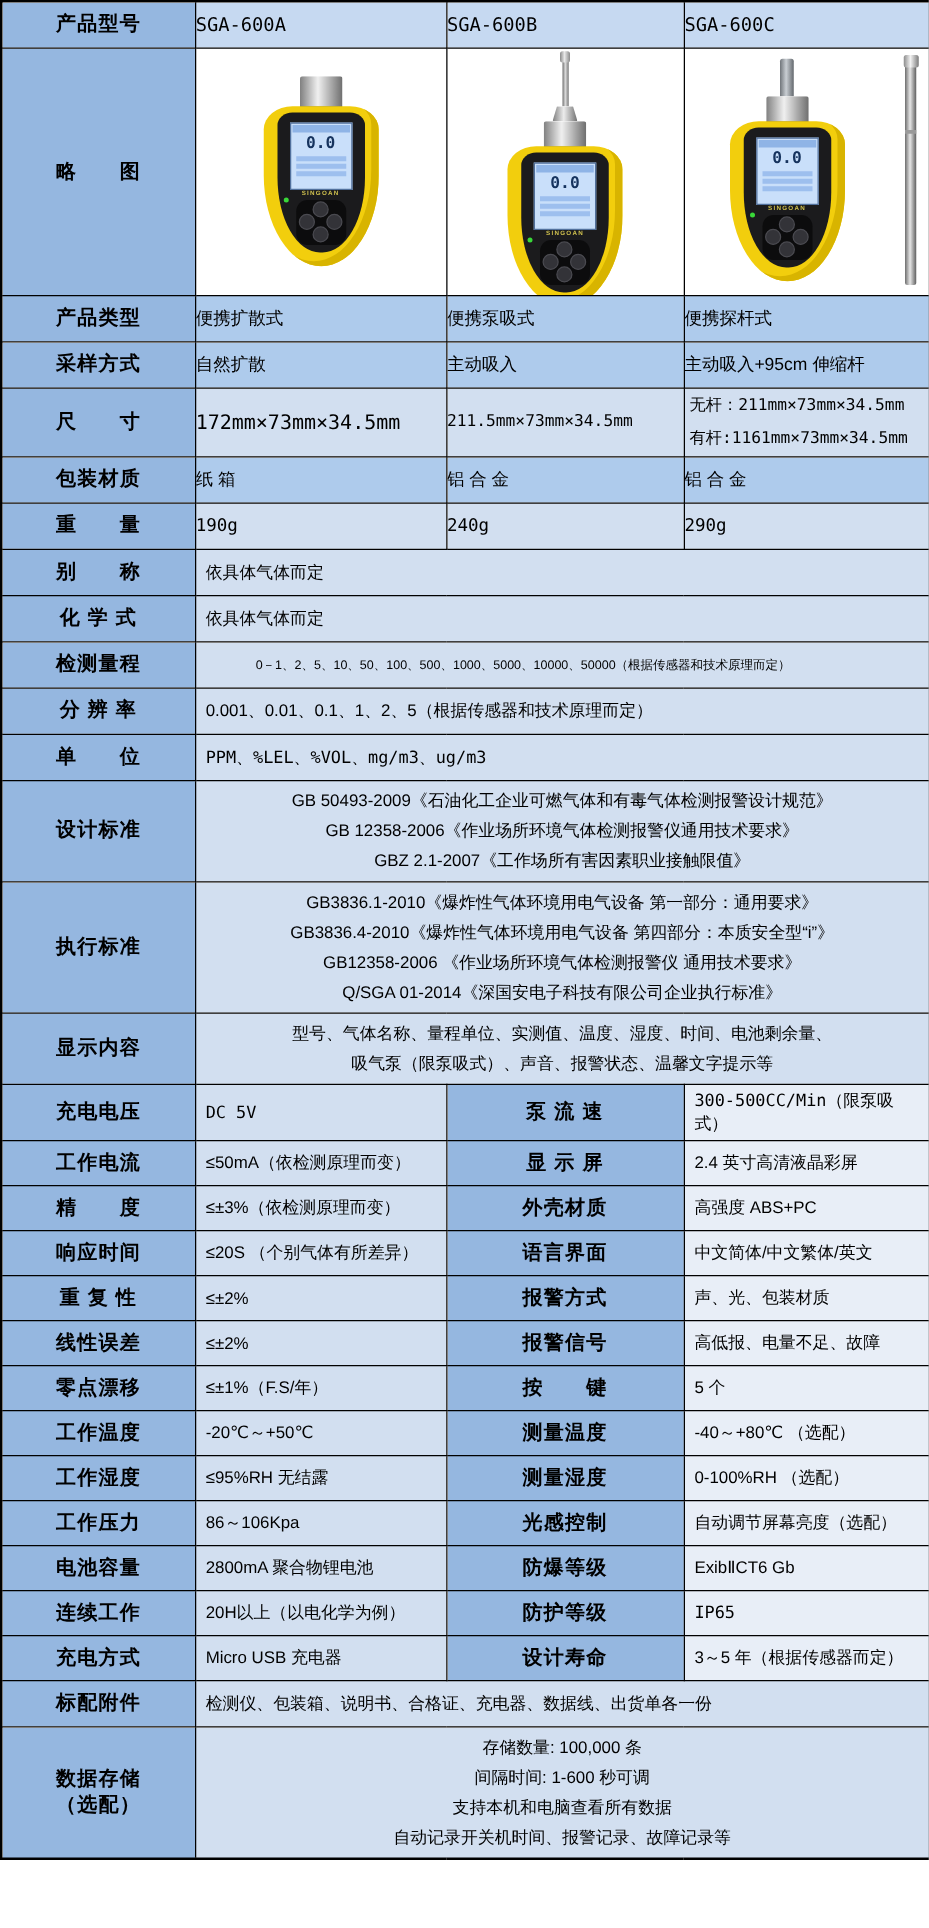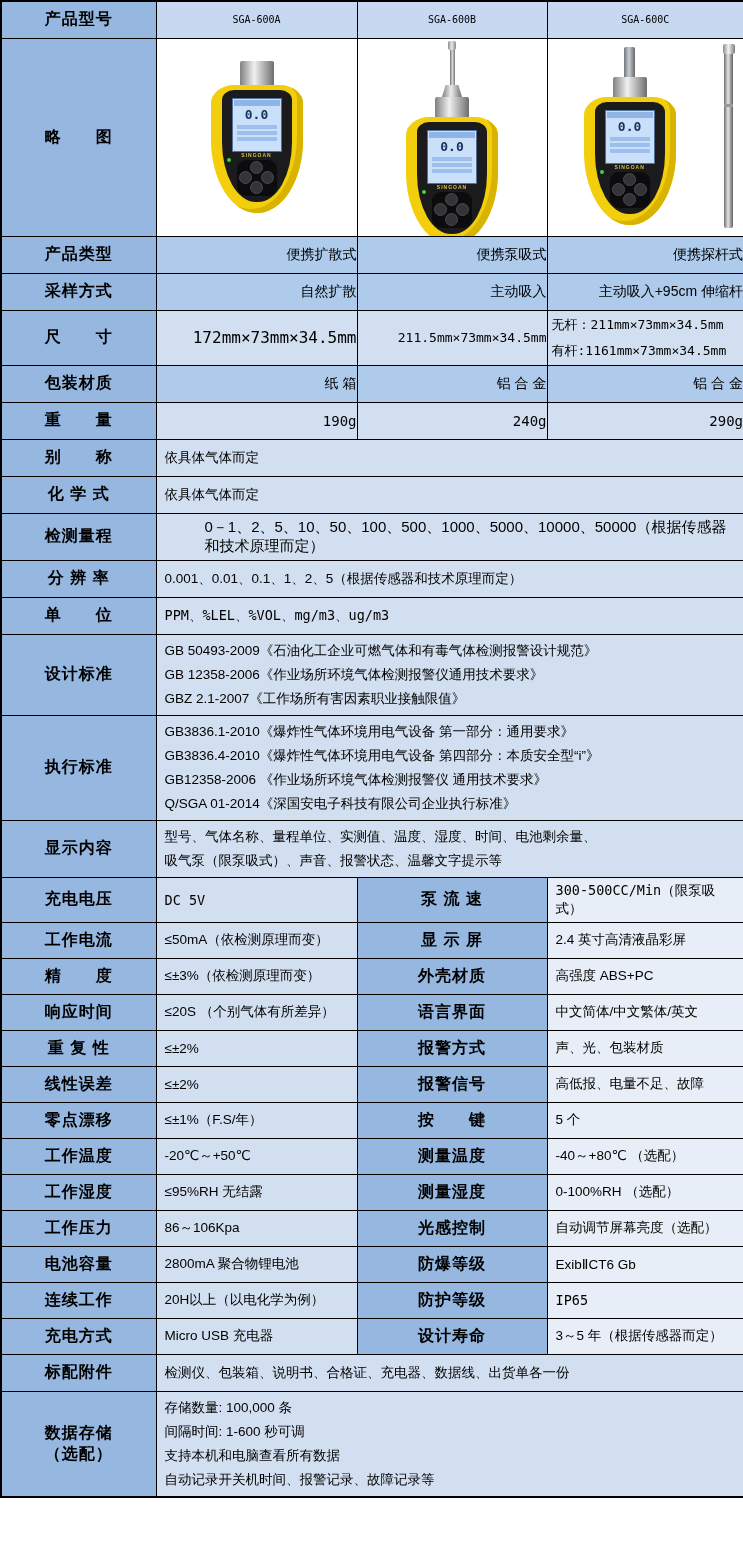--- a/index.html
+++ b/index.html
@@ -6,29 +6,29 @@
     --label_bg:#95B7E0; --header_cell:#C6D9F1; --row_blue:#AECBEC;
     --row_pale:#D2DFF0; --cell_light:#E8EEF7; --border:#000000;
     --device_yellow:#F2CE0D; --device_dark:#1B1B1D; --screen_bg:#C9DFFA;
   }
   *{box-sizing:border-box;margin:0;padding:0;}
   body{width:743px;font-family:"Liberation Sans","DejaVu Sans",sans-serif;background:#fff;color:#000;}
   table{width:743px;border-collapse:collapse;table-layout:fixed;border:2px solid var(--border);}
   col.c0{width:155px}col.c1{width:201px}col.c2{width:190px}col.c3{width:197px}
   td{border:1px solid var(--border);vertical-align:middle;overflow:hidden;}
   td.lbl{background:var(--label_bg);text-align:center;font-weight:bold;font-size:16px;letter-spacing:1px;}
-  td.hcell{background:var(--header_cell);text-align:center;font-family:"DejaVu Sans Mono","Liberation Mono",monospace;font-size:10px;}
+  td.hcell{background:var(--header_cell);font-family:"DejaVu Sans Mono","Liberation Mono",monospace;font-size:15px;}
   td.blue{background:var(--row_blue);}
   td.pale{background:var(--row_pale);}
   td.light{background:var(--cell_light);margin-left:16px;}
   td.white{background:#ffffff;}
-  td.c{text-align:right;font-size:14px;}
+  td.c{text-align:left;font-size:14px;}
   td.Lft{text-align:left;font-size:13.5px;padding:4px 8px;}
   td.mono{font-family:"DejaVu Sans Mono","Liberation Mono",monospace;}
-  .line{line-height:24px;text-align:left;white-space:nowrap;}
+  .line{line-height:24px;text-align:center;white-space:nowrap;}
   tr.h37{height:37px} tr.h36{height:36px} tr.h55{height:55px}
   tr.h72{height:72px} tr.h100{height:100px} tr.sketch{height:198px}
   .dimline{line-height:26px;font-size:13px;white-space:nowrap;text-align:left;padding-left:4px;}
   
   .devwrap{position:relative;width:100%;height:192px;}
   .device{position:absolute;top:0;left:50%;transform:translateX(-50%);width:110px;height:192px;}
   .device.shift{left:42%;}
   .probe-rod{position:relative;width:5px;height:36px;margin:0 auto;background:linear-gradient(to right,#6e6e6e,#dcdcdc 45%,#7a7a7a);}
   .probe-tip{position:absolute;top:-8px;left:-1.5px;width:8px;height:9px;background:linear-gradient(to right,#8a8a8a,#e8e8e8 45%,#8a8a8a);border-radius:2px;}
   .probe-cone{width:20px;height:12px;margin:0 auto;background:linear-gradient(to right,#7d7d7d,#ececec 45%,#6f6f6f);clip-path:polygon(18% 0,82% 0,100% 100%,0 100%);}
@@ -200,21 +200,21 @@
   <tr class="h37">
     <td class="lbl">别　　称</td>
     <td class="pale Lft" colspan="3">依具体气体而定</td>
   </tr>
   <tr class="h37">
     <td class="lbl">化 学 式</td>
     <td class="pale Lft" colspan="3">依具体气体而定</td>
   </tr>
   <tr class="h37">
     <td class="lbl">检测量程</td>
-    <td class="pale Lft" colspan="3" style="font-size:15px;padding-left:48px;">0－1、2、5、10、50、100、500、1000、5000、10000、50000（根据传感器和技术原理而定）</td>
+    <td class="pale Lft" colspan="3" style="font-size:10px;padding-left:48px;">0－1、2、5、10、50、100、500、1000、5000、10000、50000（根据传感器和技术原理而定）</td>
   </tr>
   <tr class="h37">
     <td class="lbl">分 辨 率</td>
     <td class="pale Lft" colspan="3">0.001、0.01、0.1、1、2、5（根据传感器和技术原理而定）</td>
   </tr>
   <tr class="h37">
     <td class="lbl">单　　位</td>
     <td class="pale Lft mono" colspan="3">PPM、%LEL、%VOL、mg/m3、ug/m3</td>
   </tr>
 

